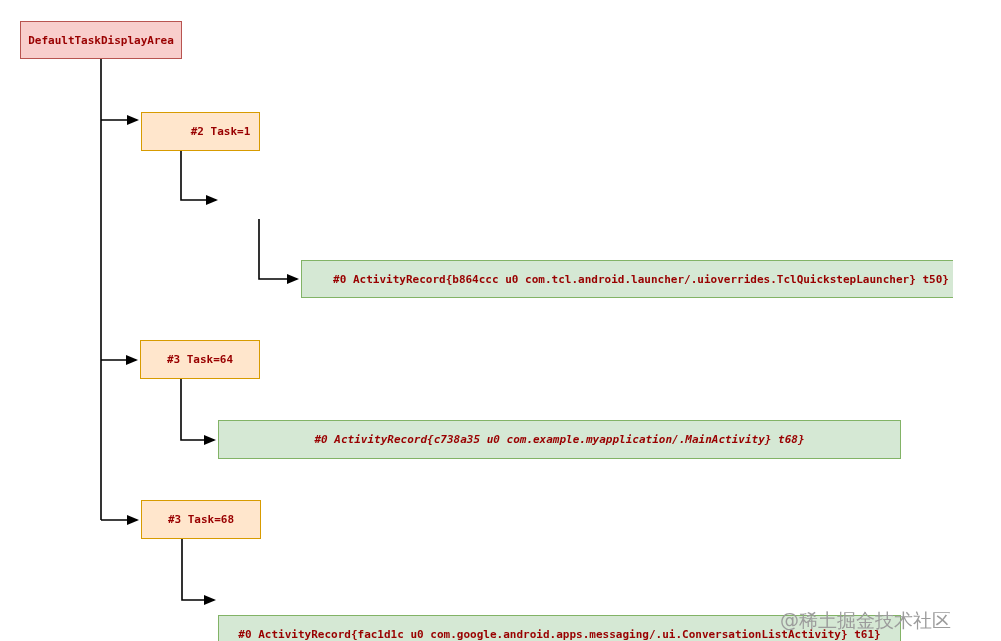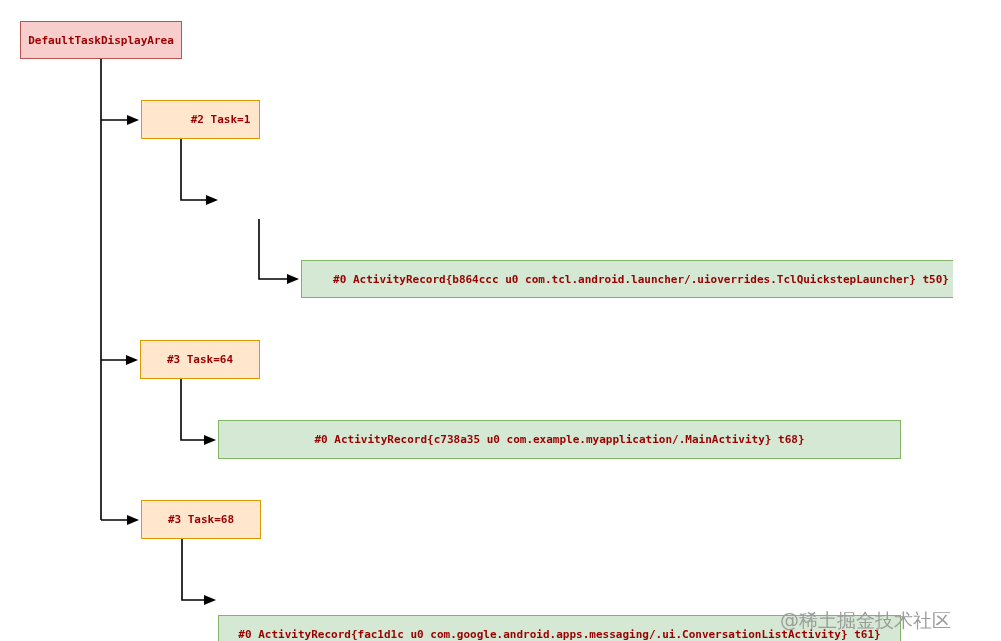--- a/index.html
+++ b/index.html
@@ -62,25 +62,25 @@
     position: absolute;
     right: 2px;
     top: 608px;
     font-family: "DejaVu Sans", sans-serif;
     font-size: 19px;
     color: var(--watermark, #9C9C9C);
     white-space: nowrap;
   }
   
   .n-root   { left: 20px;  top: 21px;  width: 162px; height: 38px; }
-  .n-task2  { left: 141px; top: 100px; width: 119px; height: 39px; padding-left: 40px; }
+  .n-task2  { left: 141px; top: 112px; width: 119px; height: 39px; padding-left: 40px; }
   .n-task50 { left: 220px; top: 181px; width: 120px; height: 38px; }
   .n-act1   { left: 301px; top: 260px; width: 680px; height: 38px; }
   .n-task4  { left: 140px; top: 340px; width: 120px; height: 39px; }
-  .n-act2   { left: 218px; top: 420px; width: 683px; height: 39px; }
+  .n-act2   { left: 218px; top: 420px; width: 683px; height: 39px; font-style: italic; }
   .n-task3  { left: 141px; top: 500px; width: 120px; height: 39px; }
   .n-act3   { left: 218px; top: 615px; width: 683px; height: 38px; }
 </style>
 </head>
 <body>
 
 <div class="canvas">
 
   <svg class="connector-layer" width="1001" height="641" viewBox="0 0 1001 641" xmlns="http://www.w3.org/2000/svg">
     <defs>

